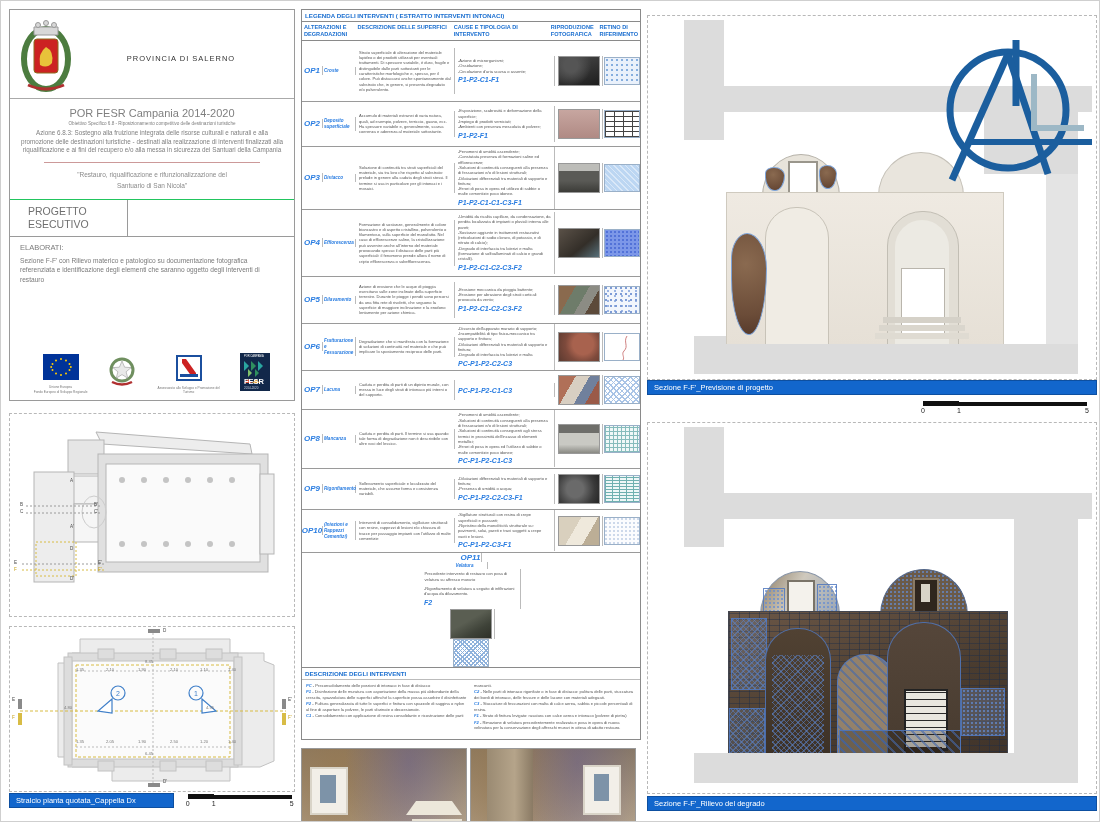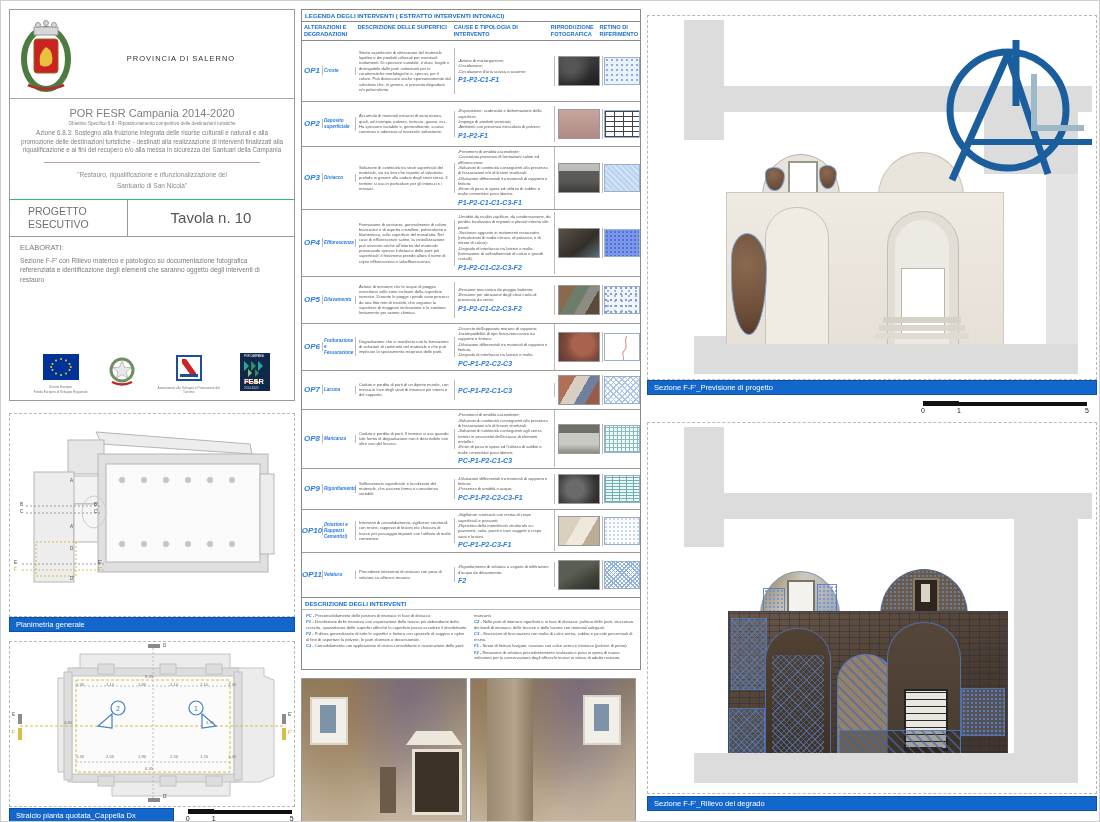--- a/index.html
+++ b/index.html
@@ -144,21 +144,20 @@
         <div class="quote">
           <span>"Restauro, riqualificazione e rifunzionalizzazione del</span><br>
           <span>Santuario di San Nicola"</span>
         </div>
       </div>
       <div class="proj-row">
         <div class="proj-cell">
           <span>PROGETTO</span><br>
           <span>ESECUTIVO</span>
         </div>
-        <div class="tav-cell">Tavola n. 10</div>
       </div>
       <div class="elab">
         <div class="elab-title">ELABORATI:</div>
         <div class="elab-text">Sezione F-F' con Rilievo materico e patologico su documentazione fotografica referenziata e identificazione degli elementi che saranno oggetto degli interventi di restauro</div>
       </div>
       <div class="logos-row">
         <div class="logo-item">
           <svg width="36" height="26" viewBox="0 0 36 26">
             <rect width="36" height="26" fill="#003399"></rect>
             <g fill="#ffcc00">
@@ -258,21 +257,20 @@
           <span class="marker" style="left: 84px; top: 95px;">C'</span>
           <span class="marker" style="left: 60px; top: 110px;">A'</span>
           <span class="marker" style="left: 60px; top: 132px;">D</span>
           <span class="marker" style="left: 4px; top: 146px;">E</span>
           <span class="marker" style="left: 88px; top: 146px;">E'</span>
           <span class="marker yel" style="left: 4px; top: 153px;">F</span>
           <span class="marker yel" style="left: 88px; top: 153px;">F'</span>
           <span class="marker" style="left: 60px; top: 162px;">D'</span>
         </div>
     </div>
-    <div class="capbar" style="width:278px">Planimetria generale</div>
 
     <div class="panel plan2">
       <svg width="284" height="164" viewBox="0 0 284 164">
         <g fill="#e3e3e3" stroke="#c2c2c2" stroke-width="1">
           <path d="M70 12 h150 v14 h34 v8 l10 4 v96 l-14 6 h-30 v14 h-118 v-14 h-40 v-10 h-14 v-94 h14 v-10 h8 z" fill="#ececec"></path>
           <path d="M62 30 h162 v106 h-162 z" fill="#fbfbfb"></path>
         </g>
         <g fill="#dddddd" stroke="#c2c2c2">
           <rect x="58" y="26" width="170" height="8"></rect>
           <rect x="58" y="132" width="170" height="8"></rect>
@@ -571,21 +569,21 @@
       <div class="int-code">PC-P1-P2-C3-F1</div>
     </div>
     <div class="c-photo">
               <div class="thumb t-op10"></div>
             </div>
     <div class="c-retino">
               <div class="retino r-finedots"></div>
             </div>
   </div>
 
-  <div class="lrow" style="min-height: 44px;">
+  <div class="lrow" style="min-height: 44px; flex-direction: column;">
     <div class="c-code">
               <span>OP11</span>
             </div>
     <div class="c-name">
               <span>Velatura</span>
             </div>
     <div class="c-desc"><span>Precedente intervento di restauro con posa di velatura su affresco murario</span></div>
     <div class="c-cause">
       <div class="cause-text">-Rigonfiamento di velatura a seguito di infiltrazioni d'acqua da dilavamento.</div>
       <div class="int-code">F2</div>

